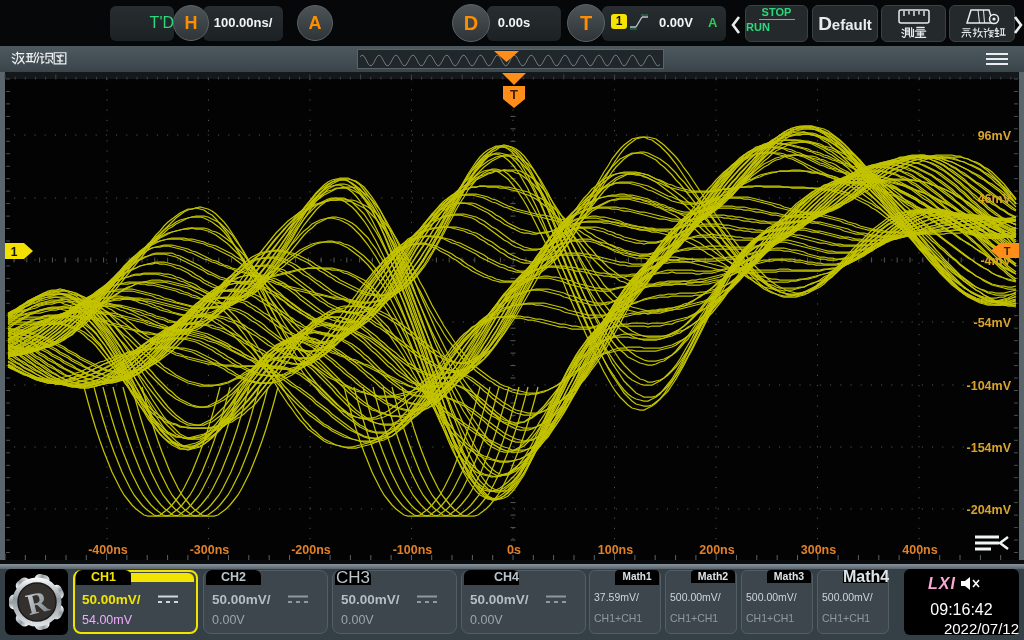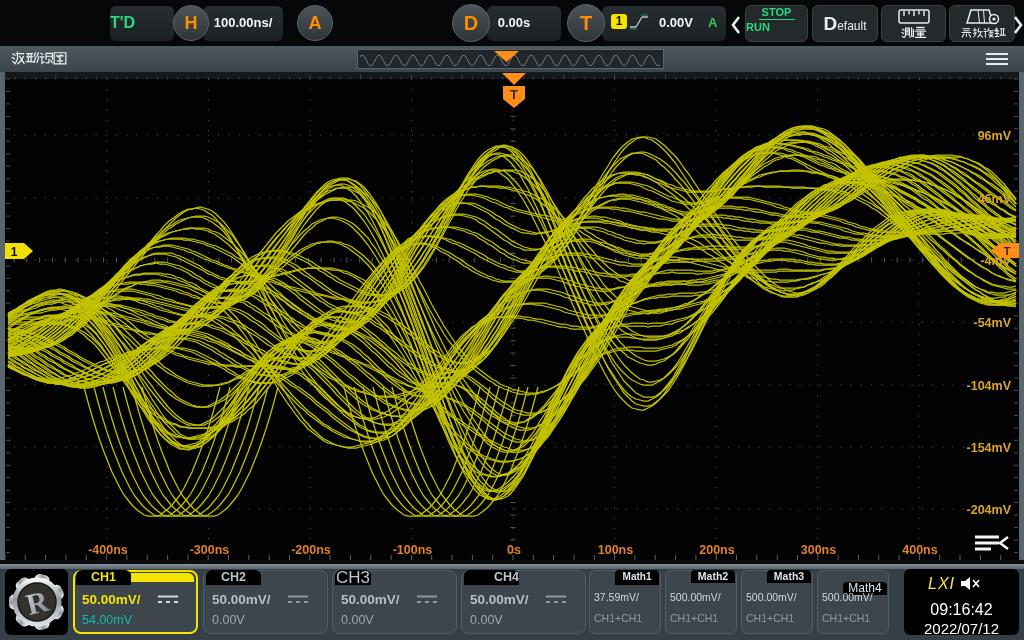--- a/index.html
+++ b/index.html
@@ -10,21 +10,21 @@
 .logo{position:absolute;left:6px;top:7px;font-family:"Liberation Serif",serif;font-weight:bold;font-size:31px;color:#f8e800;letter-spacing:0.5px}
 .pan{position:absolute;top:6px;height:35px;background:linear-gradient(#272d30,#1c2124);border-radius:6px}
 .circ{position:absolute;top:4.5px;width:36px;height:36px;border-radius:50%;background:linear-gradient(#4d5459,#2e3437);border:1px solid #5c6368;text-align:center;line-height:34px;font-weight:bold;font-size:18px;color:#ff8d00}
 .wtxt{color:#f2f5f6;font-weight:bold;font-size:13px}
 .gtxt{color:#8f979c;font-size:11px}
 </style></head>
 <body>
 <div id="scr">
 
   <div id="r1">
-    <div class="pan" style="left:110px;width:64px;text-align:left;line-height:34px;color:#2bd97c;font-weight:bold;font-size:16px">T'D</div>
+    <div class="pan" style="left:110px;width:64px;text-align:right;line-height:34px;color:#2bd97c;font-weight:normal;font-size:16px">T'D</div>
     <div class="pan" style="left:203px;width:80px">
         <div class="wtxt" style="margin-top:9px;text-align:center">100.00ns/</div>
       </div>
     <div class="circ" style="left:173px">H</div>
     <div class="circ" style="left:297px">A</div>
     <div class="pan" style="left:487px;width:74px">
         <div class="wtxt" style="margin-top:9px;text-align:center;padding-right:20px">0.00s</div>
       </div>
     <div class="circ" style="left:452px;top:4px;width:38px;height:38px;line-height:36px;font-size:20px">D</div>
     <div class="pan" style="left:602px;width:124px">
@@ -39,21 +39,21 @@
     <div class="circ" style="left:567px;top:4px;width:38px;height:38px;line-height:36px;font-size:20px">T</div>
     <svg class="abs" style="left:731px;top:15px" width="10" height="20" viewBox="0 0 10 20">
         <path d="M8 2 L2 10 L8 18" stroke="#e8ecee" stroke-width="2.6" fill="none"></path>
       </svg>
     <div class="pan" style="left:745px;width:63px;height:37px;top:5px;background:#24292c;border:1px solid #3a4145">
       <div style="text-align:center;color:#2bd97c;font-size:11px;font-weight:bold;">STOP</div>
       <div style="margin:1px auto;width:36px;border-top:1px solid #2bd97c"></div>
       <div style="text-align:left;color:#2bd97c;font-size:11px;font-weight:bold">RUN</div>
     </div>
     <div class="pan" style="left:812px;width:66px;height:37px;top:5px;background:#24292c;border:1px solid #3a4145;color:#e8ecee;text-align:center">
-      <span style="font-size:19px;font-weight:bold;line-height:35px">D</span><span style="font-size:12px;font-weight:normal">efault</span>
+      <span style="font-size:19px;font-weight:bold;line-height:35px">D</span><span style="font-size:15px;font-weight:bold">efault</span>
     </div>
     <div class="pan" style="left:881px;width:65px;height:37px;top:5px;background:#24292c;border:1px solid #3a4145">
       <svg class="abs" style="left:16px;top:3px" width="32" height="15" viewBox="0 0 32 15">
         <rect x="1" y="1" width="30" height="13" rx="2" fill="none" stroke="#e8ecee" stroke-width="1.5"></rect>
         <path d="M6 2 v5 M11 2 v3.5 M16 2 v5 M21 2 v3.5 M26 2 v5" stroke="#e8ecee" stroke-width="1.4"></path>
       </svg>
       <div style="position:absolute;left:19px;top:20px"><svg width="28" height="15" viewBox="0 0 25.846153846153847 13.846153846153847" style="vertical-align:top">
             <g stroke="#e8ecee" stroke-width="1.1" fill="none" stroke-linecap="round">
               <path transform="translate(0 0)" d="M1.2 3 l1.6 1 M0.8 6 l1.6 1 M1.2 9.5 l1.2 1 M4.2 2 h3.6 v5.5 h-3.6 z M5 3.8 h2 M5 5.5 h2 M4.5 8 l-1.2 2.5 M7.5 8 l1 2.3 M9.8 1.5 v8 M11.5 3 v6.8 M9.8 9.5 h1.7"></path>
               <path transform="translate(12 0)" d="M2.5 1.2 h7 M2.5 3 h7 M1.2 4.8 h9.6 M3 6.5 h6 M3 8.2 h6 M1.2 10.5 h9.6 M6 4.8 v5.7"></path>
@@ -283,21 +283,21 @@
         <circle cx="30" cy="31" r="19" fill="none" stroke="#1c1a18" stroke-width="1.5"></circle>
         <text x="30" y="42" text-anchor="middle" font-family="Liberation Serif" font-weight="bold" font-size="30" fill="url(#met2)" transform="rotate(-14 30 31)">R</text>
       </svg>
 <div class="abs" style="left:73px;top:10px;width:125px;height:64px;background:#3c464c;border:2px solid #f2e400;border-radius:8px"></div>
       <div class="abs" style="left:131px;top:13px;width:63px;height:9px;background:#f2e400;border-radius:0 6px 0 0"></div>
       <div class="abs" style="left:76px;top:10px;width:55px;height:15px;background:#000;border-radius:6px 6px 0 0;color:#f2e400;font-weight:bold;font-size:12.5px;text-align:center;line-height:15px">CH1</div>
       <div class="abs" style="left:82px;top:32px;color:#f2e400;font-weight:bold;font-size:13.5px">50.00mV/</div>
       <svg class="abs" style="left:158px;top:35px" width="20" height="9" viewBox="0 0 20 9">
         <path d="M0 1.5 h20 M0 7 h4 M8 7 h4 M16 7 h4" stroke="#cfd8dc" stroke-width="2.2"></path>
       </svg>
-      <div class="abs" style="left:82px;top:53px;color:#14b8a6;font-size:12.5px">54.00mV</div>
+      <div class="abs" style="left:82px;top:53px;color:#f0abfc;font-size:12.5px">54.00mV</div>
 <div class="abs" style="left:203px;top:10px;width:125px;height:64px;background:#3c464c;border:1px solid #525d64;border-radius:8px"></div>
       <div class="abs" style="left:206px;top:10px;width:55px;height:15px;background:#000;border-radius:6px 6px 0 0;color:#b9c5cb;font-weight:bold;font-size:12.5px;text-align:center;line-height:15px">CH2</div>
       <div class="abs" style="left:212px;top:32px;color:#b3bfc5;font-weight:bold;font-size:13.5px">50.00mV/</div>
       <svg class="abs" style="left:288px;top:35px" width="20" height="9" viewBox="0 0 20 9">
         <path d="M0 1.5 h20 M0 7 h4 M8 7 h4 M16 7 h4" stroke="#8d999f" stroke-width="2.2"></path>
       </svg>
       <div class="abs" style="left:212px;top:53px;color:#9aa6ad;font-size:12.5px">0.00V</div>
 <div class="abs" style="left:332px;top:10px;width:125px;height:64px;background:#3c464c;border:1px solid #525d64;border-radius:8px"></div>
       <div class="abs" style="left:335px;top:10px;width:36px;height:15px;background:#000;border-radius:6px 6px 0 0;color:#b9c5cb;font-weight:normal;font-size:17px;text-align:center;line-height:15px">CH3</div>
       <div class="abs" style="left:341px;top:32px;color:#b3bfc5;font-weight:bold;font-size:13.5px">50.00mV/</div>
@@ -318,25 +318,25 @@
       <div class="abs" style="left:594px;top:52px;color:#8e9aa1;font-size:10.5px">CH1+CH1</div>
 <div class="abs" style="left:665px;top:10px;width:72px;height:64px;background:#3c464c;border:1px solid #525d64;border-radius:6px"></div>
       <div class="abs" style="left:691px;top:10px;width:44px;height:13px;background:#000;border-radius:4px 4px 0 0;color:#dde4e8;font-weight:bold;font-size:10.5px;text-align:center;line-height:13px">Math2</div>
       <div class="abs" style="left:670px;top:31px;color:#ccd5da;font-size:10.5px">500.00mV/</div>
       <div class="abs" style="left:670px;top:52px;color:#8e9aa1;font-size:10.5px">CH1+CH1</div>
 <div class="abs" style="left:741px;top:10px;width:72px;height:64px;background:#3c464c;border:1px solid #525d64;border-radius:6px"></div>
       <div class="abs" style="left:767px;top:10px;width:44px;height:13px;background:#000;border-radius:4px 4px 0 0;color:#dde4e8;font-weight:bold;font-size:10.5px;text-align:center;line-height:13px">Math3</div>
       <div class="abs" style="left:746px;top:31px;color:#ccd5da;font-size:10.5px">500.00mV/</div>
       <div class="abs" style="left:746px;top:52px;color:#8e9aa1;font-size:10.5px">CH1+CH1</div>
 <div class="abs" style="left:817px;top:10px;width:72px;height:64px;background:#3c464c;border:1px solid #525d64;border-radius:6px"></div>
-      <div class="abs" style="left:843px;top:22px;width:44px;height:13px;background:#000;border-radius:4px 4px 0 0;color:#dde4e8;font-weight:normal;font-size:12px;text-align:center;line-height:13px">Math4</div>
+      <div class="abs" style="left:843px;top:10px;width:44px;height:13px;background:#000;border-radius:4px 4px 0 0;color:#dde4e8;font-weight:bold;font-size:16px;text-align:center;line-height:13px">Math4</div>
       <div class="abs" style="left:822px;top:31px;color:#ccd5da;font-size:10.5px">500.00mV/</div>
       <div class="abs" style="left:822px;top:52px;color:#8e9aa1;font-size:10.5px">CH1+CH1</div>
 <div class="abs" style="left:904px;top:9px;width:115px;height:66px;background:#000;border-radius:6px"></div>
-<div class="abs" style="left:928px;top:15px;color:#fde047;font-weight:normal;font-style:italic;font-size:16px;letter-spacing:1px">LXI</div>
+<div class="abs" style="left:928px;top:15px;color:#f9a8d4;font-weight:bold;font-style:italic;font-size:16px;letter-spacing:1px">LXI</div>
 <svg class="abs" style="left:960px;top:16px" width="22" height="15" viewBox="0 0 22 15">
         <path d="M1 5 h4 l5 -4 v13 l-5 -4 h-4 z" fill="#fff"></path>
         <path d="M13 4 l6 7 M19 4 l-6 7" stroke="#fff" stroke-width="1.6"></path>
       </svg>
 <div class="abs" style="left:904px;top:41px;width:115px;text-align:center;color:#fff;font-size:16px">09:16:42</div>
-<div class="abs" style="left:904px;top:60px;width:115px;text-align:center;color:#fff;font-size:15px">2022/07/12</div>
+<div class="abs" style="left:904px;top:60px;width:115px;text-align:right;color:#fff;font-size:15px">2022/07/12</div>
   </div>
 </div>
 
 </body></html>

